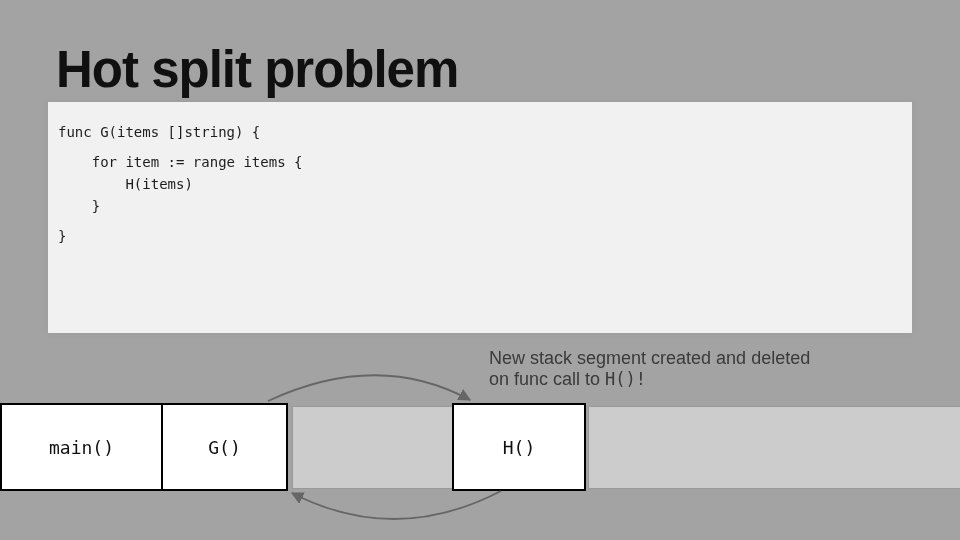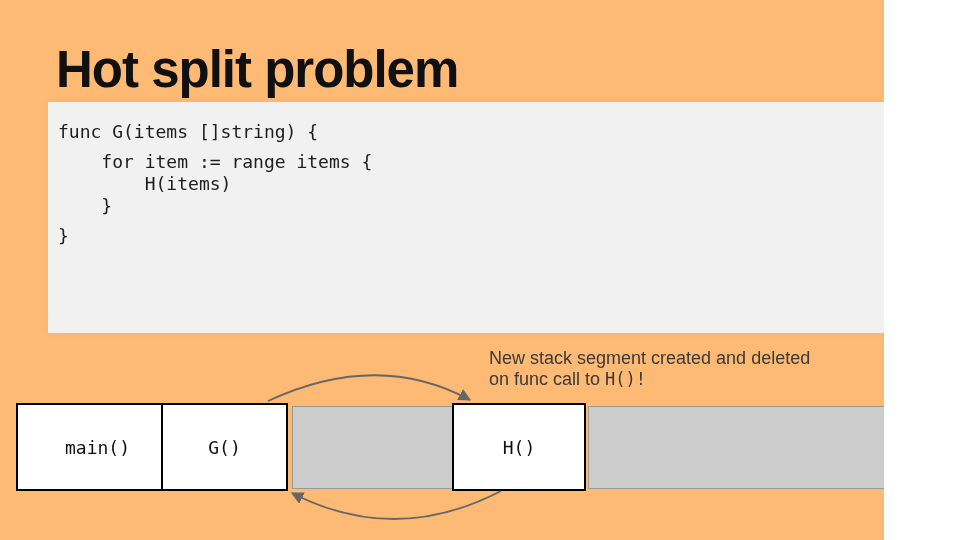--- a/index.html
+++ b/index.html
@@ -1,40 +1,40 @@
 <!DOCTYPE html>
 <html><head>
 <meta charset="utf-8">
 <style>
   html,body{margin:0;padding:0;background:#fff;}
   #slide{
     position:relative;
-    width:884px;height:540px;
-    background:#fdba74;
+    width:960px;height:540px;
+    background:#a3a3a3;
     overflow:hidden;
     font-family:"Liberation Sans",sans-serif;
   }
   
   #title{
     position:absolute;left:56px;top:40px;
     font-size:51px;font-weight:bold;color:#101010;
     letter-spacing:-1px;white-space:nowrap;
   }
   
   #code-block{
     position:absolute;left:48px;top:102px;
     width:864px;height:231px;
     background:#f1f1f1;
     box-shadow:0 0 8px rgba(0,0,0,0.05);
     box-sizing:border-box;
     padding:19px 10px 0 10px;
   }
   .code-line{
     font-family:"DejaVu Sans Mono","Liberation Mono",monospace;
-    font-size:18px;line-height:22px;color:#1d1d1d;
+    font-size:14px;line-height:22px;color:#1d1d1d;
     white-space:pre;
   }
   .code-line.gap-after{margin-bottom:8px;}
   
   #annotation{
     position:absolute;left:489px;top:348px;
     width:380px;
     font-size:18px;line-height:21px;color:#3a3a3a;
   }
   #annotation .mono{
@@ -52,21 +52,21 @@
     font-size:18px;color:#111;
   }
   .seg.frame{
     top:0;height:88px;
     background:#ffffff;border:2px solid #000000;
   }
   .seg.newseg{
     top:3px;height:83px;
     background:#cccccc;border:1px solid #999999;
   }
-  #seg-main{left:16px;width:163px;}
+  #seg-main{left:0;width:163px;}
   #seg-g{left:161px;width:127px;}
   #seg-new1{left:292px;width:162px;}
   #seg-h{left:452px;width:134px;}
   #seg-new2{left:588px;width:372px;border-right:none;}
   
   #arrows{
     position:absolute;left:0;top:0;width:960px;height:540px;
     pointer-events:none;
   }
 </style>

